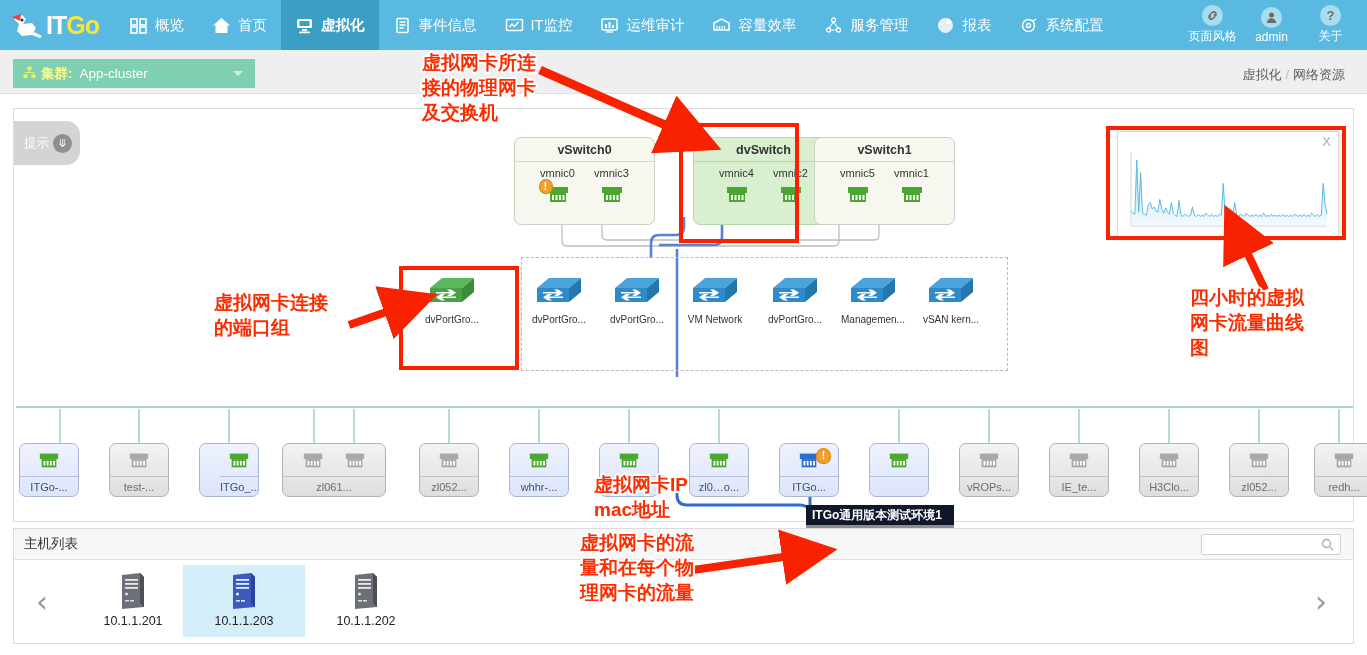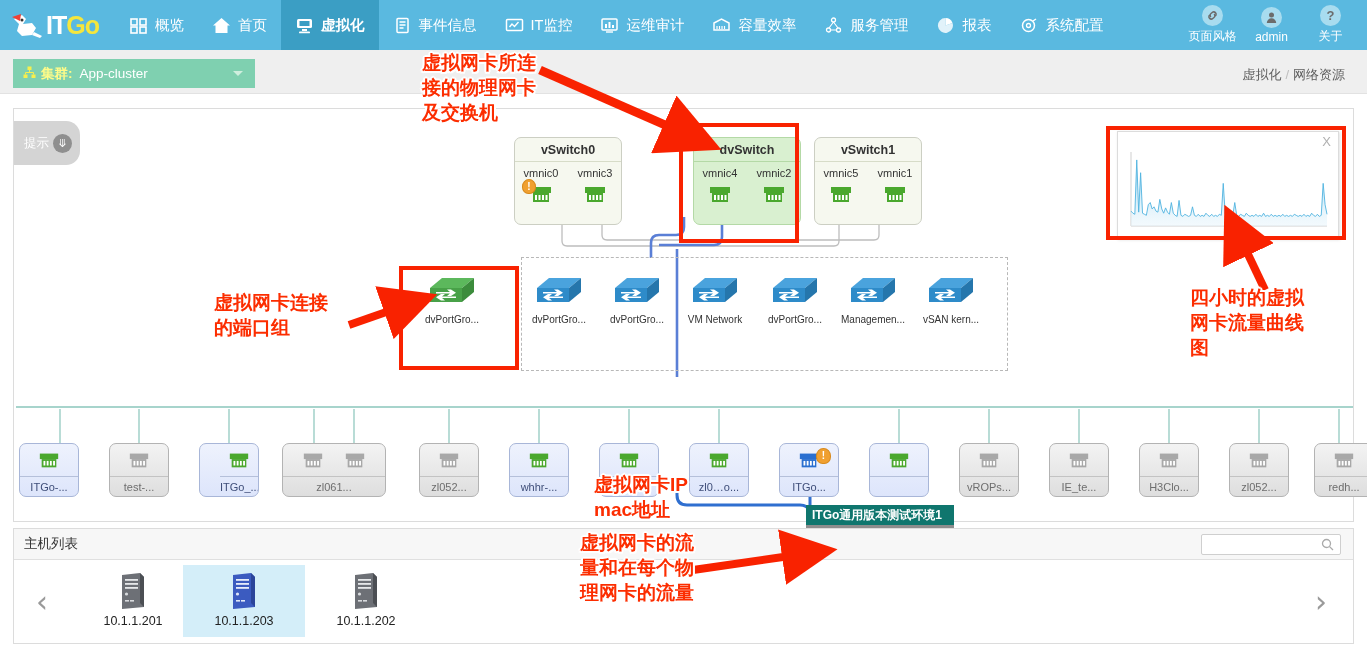--- a/index.html
+++ b/index.html
@@ -73,21 +73,21 @@
     background:#d4d4d4; border-radius:0 14px 14px 0; display:flex;
     align-items:center; gap:4px; color:#ffffff; font-size:12.5px;
   }
   .chevrons{
     width:19px;height:19px;border-radius:50%;background:#8f8f8f;
     display:flex;align-items:center;justify-content:center;color:#fff;font-size:11px;
   }
 
   
   .vswitch{
-    position:absolute; width:108px; height:88px; border:1px solid #cccfc3;
+    position:absolute; width:141px; height:88px; border:1px solid #cccfc3;
     border-radius:7px; background:#f6f8ef;
   }
   .vswitch .sw-title{
     height:24px; line-height:24px; text-align:center; font-size:12.5px;
     font-weight:bold; color:#333; border-bottom:1px solid #d7dcc8;
   }
   .vswitch.green{ background:#d9f0d0; border-color:#b4d9a6; }
   .vswitch.green .sw-title{ border-bottom-color:#b4d9a6; }
   .sw-nics{ display:flex; justify-content:center; gap:12px; padding-top:5px; }
   .nic{ width:42px; text-align:center; position:relative; }
@@ -126,21 +126,21 @@
   
   #chartcard{
     position:absolute; left:1117px; top:131px; width:222px; height:108px;
     background:#ffffff; border:1px solid #dcdcdc; box-shadow:1px 1px 3px rgba(0,0,0,.12);
   }
   #chartclose{ position:absolute; right:7px; top:2px; color:#b0b0b0; font-size:13px; cursor:pointer;}
 
   
   #tiptitle{
     position:absolute; left:806px; top:505px; width:148px; height:20px;
-    background:#0f766e; color:#ffffff; font-size:12px; font-weight:bold;
+    background:#0f172a; color:#ffffff; font-size:12px; font-weight:bold;
     line-height:20px; padding-left:6px; white-space:nowrap;
   }
   #tipbody{
     position:absolute; left:806px; top:525px; width:148px; height:96px;
     background:#8d8d8d; color:#ffffff; font-size:11.5px; padding:4px 6px;
   }
   #tipbody .line{ line-height:16px; white-space:nowrap; }
   #tipbody .divider{ border-top:1px dashed #c8c8c8; margin:4px 0 4px 0; }
 
   

